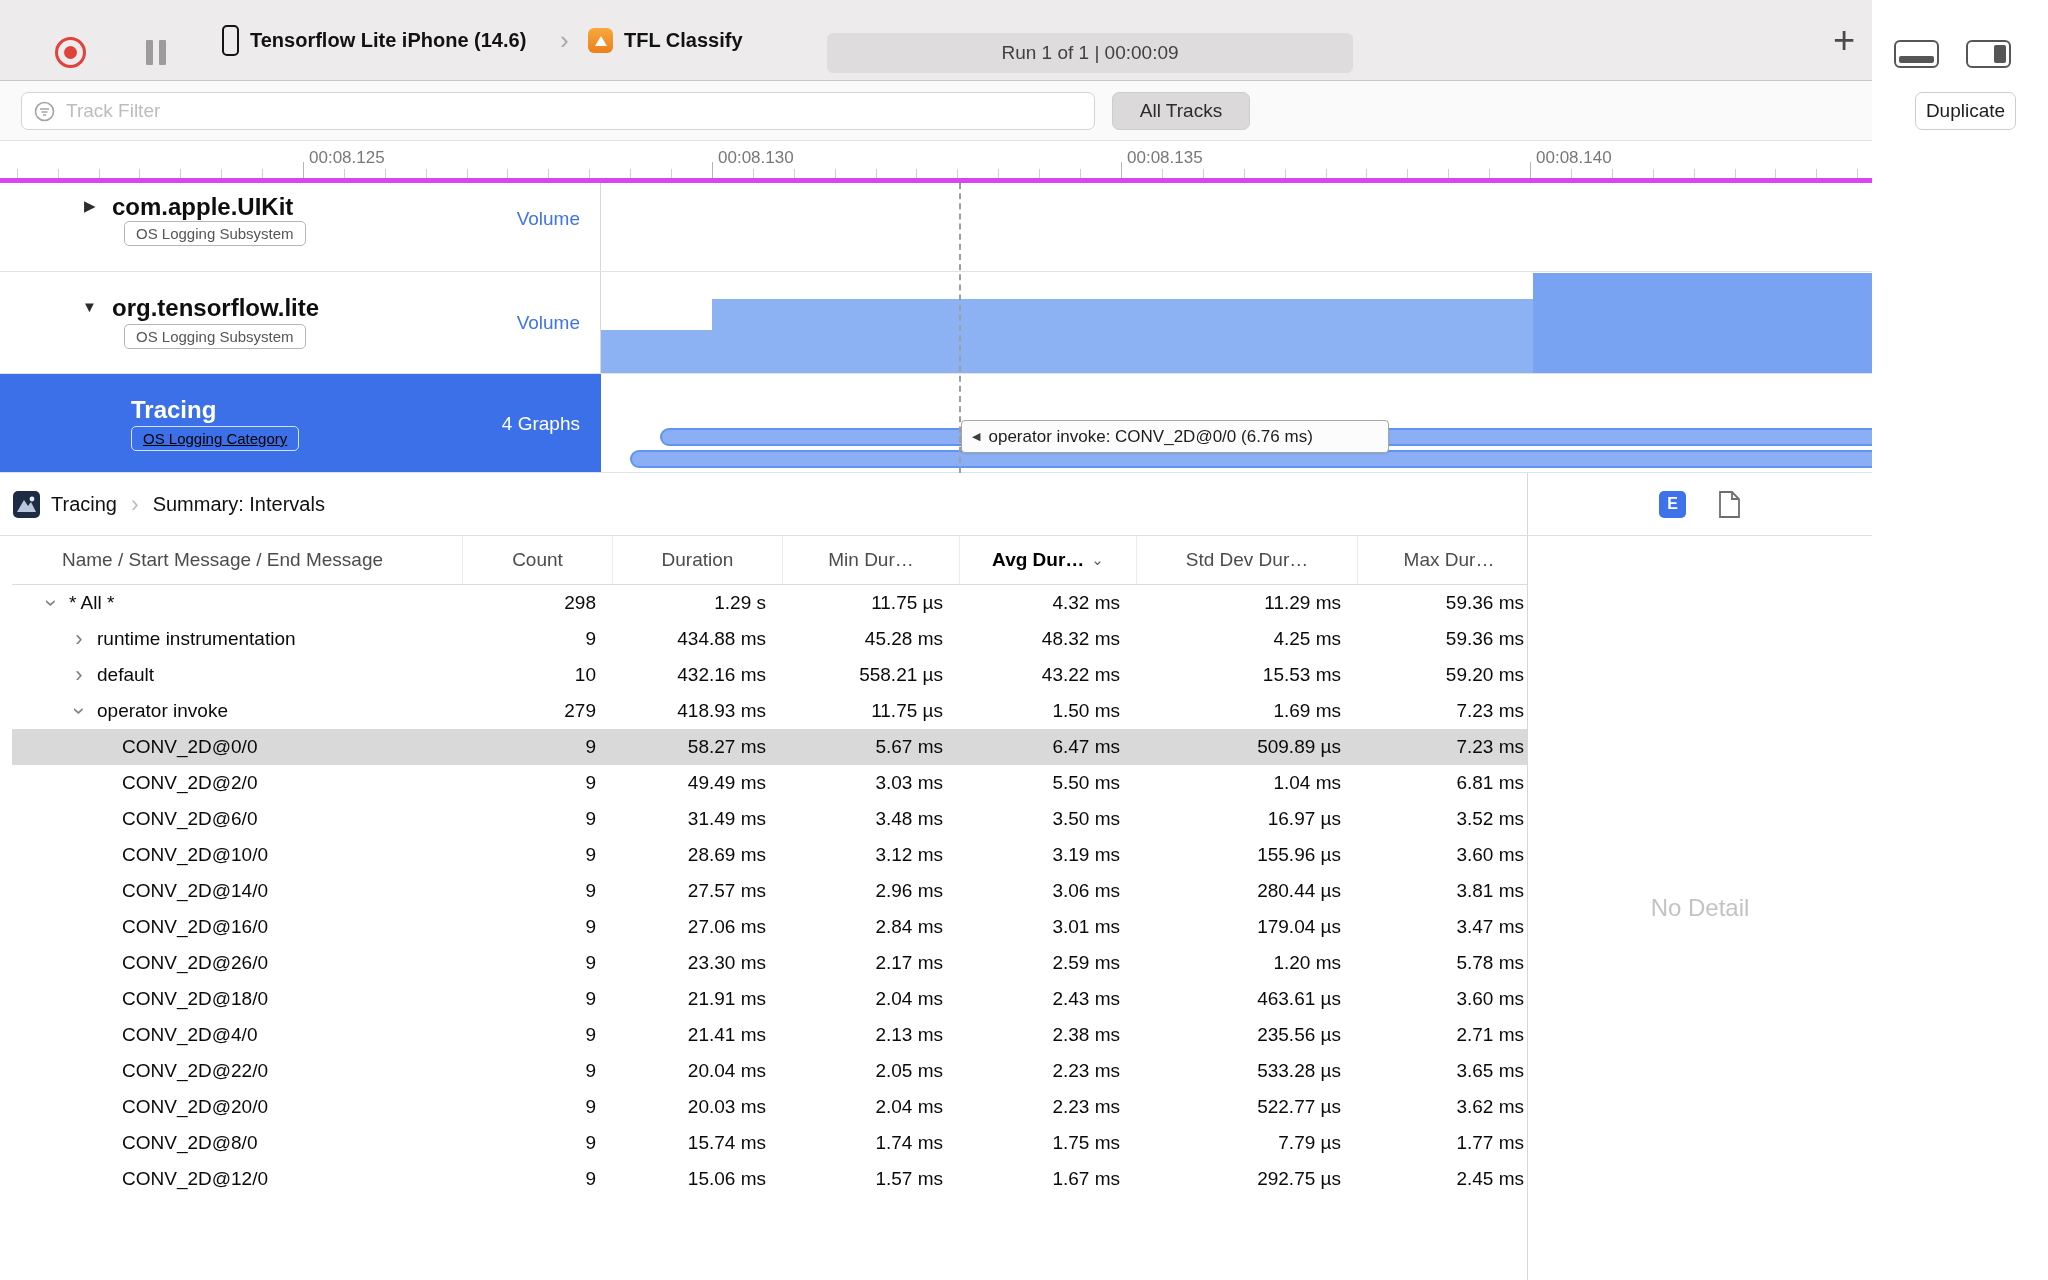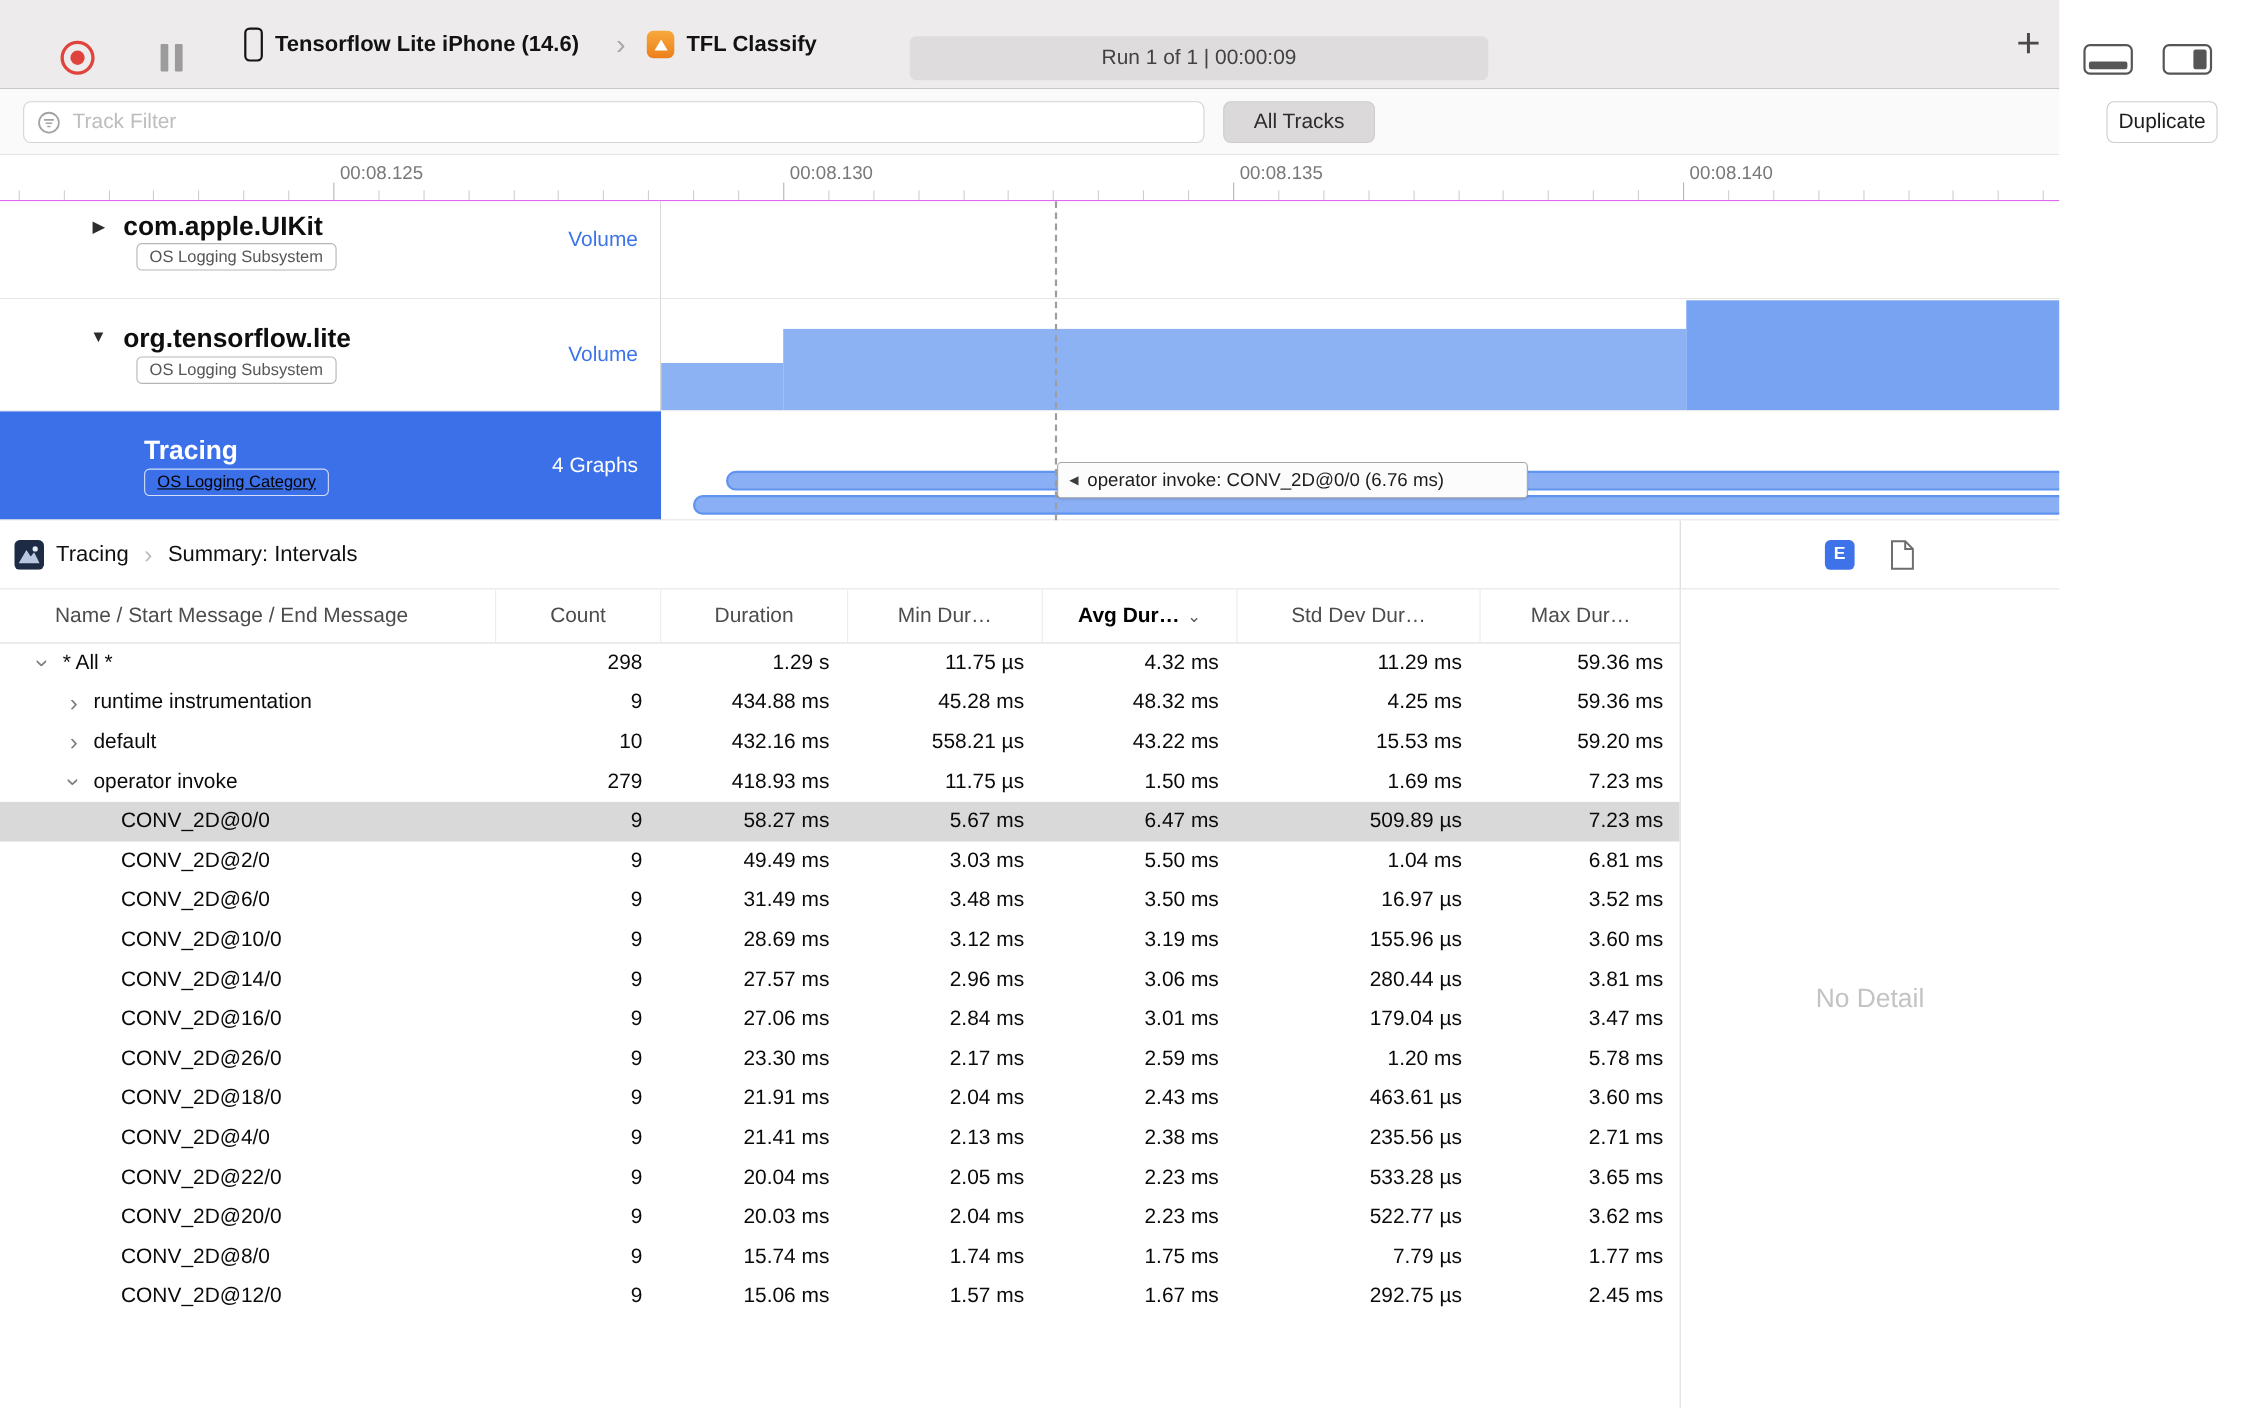--- a/index.html
+++ b/index.html
@@ -31,21 +31,21 @@
 
   
   .filterbar { height:60px; flex:none; background:#fbfafa; border-bottom:1px solid #e3e3e3; position:relative; }
   .trackfilter { position:absolute; left:21px; top:11px; width:1074px; height:38px; background:#fff; border:1px solid #d4d4d4; border-radius:7px; display:flex; align-items:center; gap:10px; padding-left:11px; }
   .placeholder { font-size:19px; color:#bdbdbd; }
   .alltracks { position:absolute; left:1112px; top:11px; width:138px; height:38px; background:#dbd9d9; border:1px solid #cdcdcd; border-radius:7px; display:flex; align-items:center; justify-content:center; font-size:19px; color:#2c2c2c; }
   .duplicate { position:absolute; left:1915px; top:11px; width:101px; height:38px; background:#fff; border:1px solid #cdcdcd; border-radius:7px; display:flex; align-items:center; justify-content:center; font-size:19px; color:#1d1d1d; }
 
   
   .timeline { position:relative; flex:none; }
-  .ruler { height:42px; position:relative; background:#fff; border-bottom:1px solid #d946ef; overflow:hidden; }
+  .ruler { height:42px; position:relative; background:#fff; border-bottom:5px solid #d946ef; overflow:hidden; }
   .ruler-label { position:absolute; top:7px; font-size:17px; color:#787878; }
   .tick { position:absolute; bottom:0; width:1px; height:9px; background:#cfcfcf; }
   .tick.major { height:16px; background:#b5b5b5; }
   .playhead { position:absolute; left:959px; top:42px; bottom:0; width:0; border-left:2px dashed #9e9e9e; z-index:4; }
 
   .track-row { display:flex; flex:none; border-bottom:1px solid #e2e2e2; background:#fff; }
   .track-head { width:601px; flex:none; position:relative; border-right:1px solid #d8d8d8; background:#fff; }
   .disc { position:absolute; font-size:15px; color:#2d2d2d; }
   .tname { position:absolute; font-size:24px; font-weight:700; color:#0e0e0e; white-space:nowrap; }
   .badge { position:absolute; font-size:15px; color:#565656; border:1px solid #b5b5b5; border-radius:5px; padding:3px 11px; background:transparent; white-space:nowrap; }
@@ -66,21 +66,21 @@
   
   .crumbbar { height:63px; flex:none; display:flex; background:#fff; border-bottom:1px solid #dedede; }
   .crumb-left { width:1528px; flex:none; display:flex; align-items:center; gap:11px; padding-left:13px; border-right:1px solid #d8d8d8; }
   .crumb-text { font-size:20px; color:#101010; }
   .crumb-sep { font-size:23px; color:#bdbdbd; margin:0 3px; }
   .crumb-right { flex:1; display:flex; align-items:center; justify-content:center; gap:32px; }
   .ebtn { width:27px; height:27px; background:#3D72E9; border-radius:5px; color:#fff; font-weight:700; font-size:16px; display:flex; align-items:center; justify-content:center; }
 
   
   .main { flex:1; display:flex; min-height:0; }
-  .tablewrap { width:1528px; flex:none; border-right:1px solid #d8d8d8; display:flex; flex-direction:column; background:#fff; }
+  .tablewrap { width:1528px; flex:none; border-right:1px solid #d8d8d8; display:flex; flex-direction:column; background:#fff;padding-left:12px; }
   .grid7 { display:grid; grid-template-columns:450px 150px 170px 177px 177px 221px 183px; }
   .thead { height:49px; flex:none; border-bottom:1px solid #dcdcdc; }
   .hcell { font-size:19px; color:#4c4c4c; height:100%; display:flex; align-items:center; justify-content:center; border-left:1px solid #ececec; white-space:nowrap; }
   .hcell.first { justify-content:flex-start; padding-left:50px; border-left:none; }
   .hcell.avg { font-weight:700; color:#000; }
   .sortchev { font-size:15px; color:#5a5a5a; margin-left:7px; font-weight:400; }
   #table-rows { flex:1; overflow:hidden; }
   .trow { height:36px; align-items:center; font-size:19px; color:#0a0a0a; }
   .trow.selected { background:#d9d9d9; }
   .cell.num { text-align:right; padding-right:16px; white-space:nowrap; }

